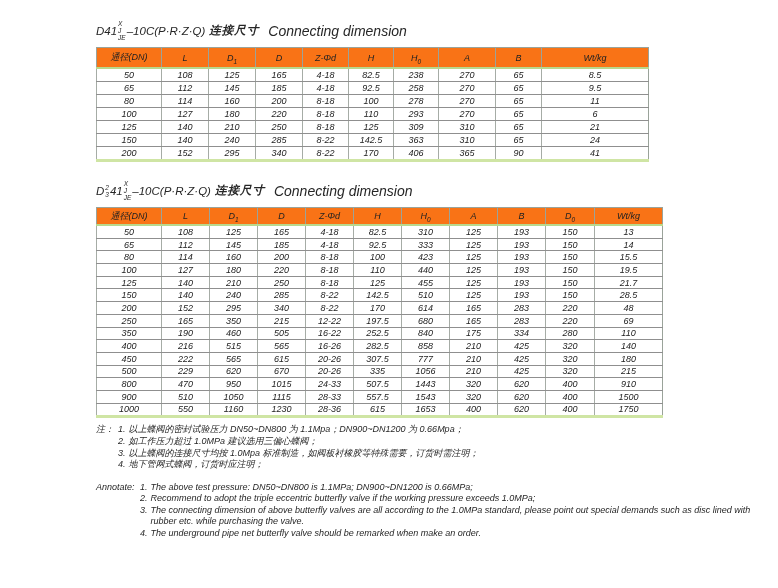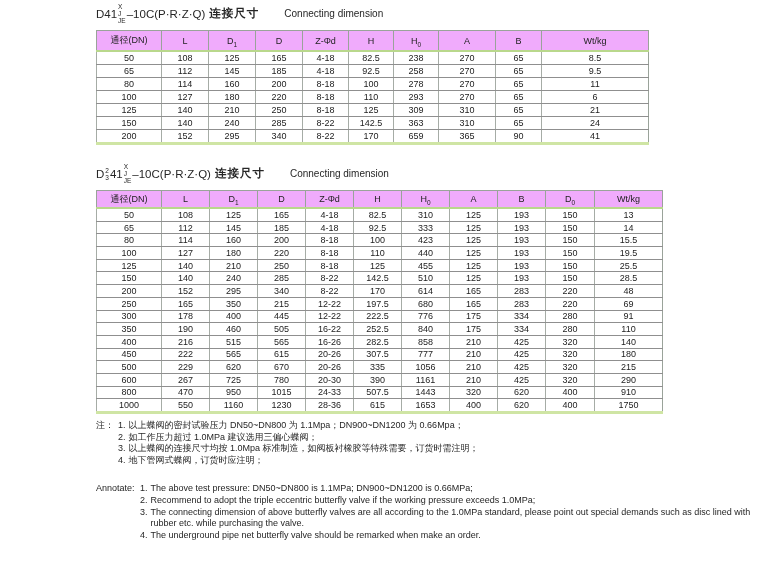--- a/index.html
+++ b/index.html
@@ -1,47 +1,48 @@
 <!DOCTYPE html>
 <html><head>
 <meta charset="utf-8">
 <style>
   html,body{margin:0;padding:0;background:#ffffff;}
   .page{
     position:relative;width:778px;height:588px;background:#ffffff;
-    box-sizing:border-box;padding:0 18px 0 96px;
+    box-sizing:border-box;padding:17px 18px 0 96px;
     font-family:"Liberation Sans","DejaVu Sans",sans-serif;color:#262626;
     overflow:hidden;
+    font-style:italic;
   }
   .title{display:flex;align-items:center;font-size:11.5px;height:27px;margin-bottom:3px;white-space:nowrap;}
   .stack{display:inline-flex;flex-direction:column;align-items:flex-start;font-size:6.5px;line-height:7px;margin:0 1px;color:#262626;}
   .stack.frac{align-items:center;margin:0 1px 0 1px;}
   .t-cn{font-weight:bold;margin-left:4px;letter-spacing:1px;}
-  .t-en{margin-left:25px;font-size:10px;}
+  .t-en{margin-left:9px;font-size:14px;}
   table.dim-table{
     border-collapse:collapse;table-layout:fixed;text-align:center;
     font-size:9px;color:#222;
     border:1px solid #9aa39a;border-bottom:3px solid #cfe5a4;
   }
   table.t1{width:552px;margin-bottom:15px;}
   table.t2{width:566px;}
   .dim-table th{
-    background:#f0abfc;font-weight:normal;height:19px;
+    background:#f97316;font-weight:normal;height:19px;
     border-left:1px solid #9aa39a;border-bottom:2px solid #b9d88c;
     padding:0;overflow:hidden;
   }
   .t2 th{height:16px;}
   .dim-table td{
     height:12px;padding:0;overflow:hidden;
     border-left:1px solid #a6aca6;border-bottom:1px solid #8f8f8f;
   }
   .t2 td{height:11.7px;}
   .dim-table sub{font-size:6.5px;line-height:0;}
   .notes{font-size:9px;line-height:11.6px;margin-top:6px;color:#262626;}
-  .notes.notes-en{margin-top:17px;}
+  .notes.notes-en{margin-top:11px;}
   .note-row{display:flex;}
   .note-label{white-space:pre;flex:none;}
   .notes-cn .note-label{width:22px;}
   .notes-en .note-label{width:44px;}
   .note-num{flex:none;margin-right:3px;}
   .note-text{flex:1;}
 </style>
 </head>
 <body>
 
@@ -159,21 +160,21 @@
           <td>65</td>
           <td>24</td>
         </tr>
         <tr>
           <td>200</td>
           <td>152</td>
           <td>295</td>
           <td>340</td>
           <td>8-22</td>
           <td>170</td>
-          <td>659</td>
+          <td>406</td>
           <td>365</td>
           <td>90</td>
           <td>41</td>
         </tr>
       </tbody>
     </table>
 
   <div class="title">
     <span>D</span>
     <span class="stack frac">
@@ -277,21 +278,21 @@
           <td>125</td>
           <td>140</td>
           <td>210</td>
           <td>250</td>
           <td>8-18</td>
           <td>125</td>
           <td>455</td>
           <td>125</td>
           <td>193</td>
           <td>150</td>
-          <td>25.5</td>
+          <td>21.7</td>
         </tr>
         <tr>
           <td>150</td>
           <td>140</td>
           <td>240</td>
           <td>285</td>
           <td>8-22</td>
           <td>142.5</td>
           <td>510</td>
           <td>125</td>
@@ -319,33 +320,20 @@
           <td>215</td>
           <td>12-22</td>
           <td>197.5</td>
           <td>680</td>
           <td>165</td>
           <td>283</td>
           <td>220</td>
           <td>69</td>
         </tr>
         <tr>
-          <td>300</td>
-          <td>178</td>
-          <td>400</td>
-          <td>445</td>
-          <td>12-22</td>
-          <td>222.5</td>
-          <td>776</td>
-          <td>175</td>
-          <td>334</td>
-          <td>280</td>
-          <td>91</td>
-        </tr>
-        <tr>
           <td>350</td>
           <td>190</td>
           <td>460</td>
           <td>505</td>
           <td>16-22</td>
           <td>252.5</td>
           <td>840</td>
           <td>175</td>
           <td>334</td>
           <td>280</td>
@@ -384,46 +372,46 @@
           <td>670</td>
           <td>20-26</td>
           <td>335</td>
           <td>1056</td>
           <td>210</td>
           <td>425</td>
           <td>320</td>
           <td>215</td>
         </tr>
         <tr>
-          <td>600</td>
-          <td>267</td>
-          <td>725</td>
-          <td>780</td>
-          <td>20-30</td>
-          <td>390</td>
-          <td>1161</td>
-          <td>210</td>
-          <td>425</td>
-          <td>320</td>
-          <td>290</td>
-        </tr>
-        <tr>
           <td>800</td>
           <td>470</td>
           <td>950</td>
           <td>1015</td>
           <td>24-33</td>
           <td>507.5</td>
           <td>1443</td>
           <td>320</td>
           <td>620</td>
           <td>400</td>
           <td>910</td>
         </tr>
         <tr>
+          <td>900</td>
+          <td>510</td>
+          <td>1050</td>
+          <td>1115</td>
+          <td>28-33</td>
+          <td>557.5</td>
+          <td>1543</td>
+          <td>320</td>
+          <td>620</td>
+          <td>400</td>
+          <td>1500</td>
+        </tr>
+        <tr>
           <td>1000</td>
           <td>550</td>
           <td>1160</td>
           <td>1230</td>
           <td>28-36</td>
           <td>615</td>
           <td>1653</td>
           <td>400</td>
           <td>620</td>
           <td>400</td>

